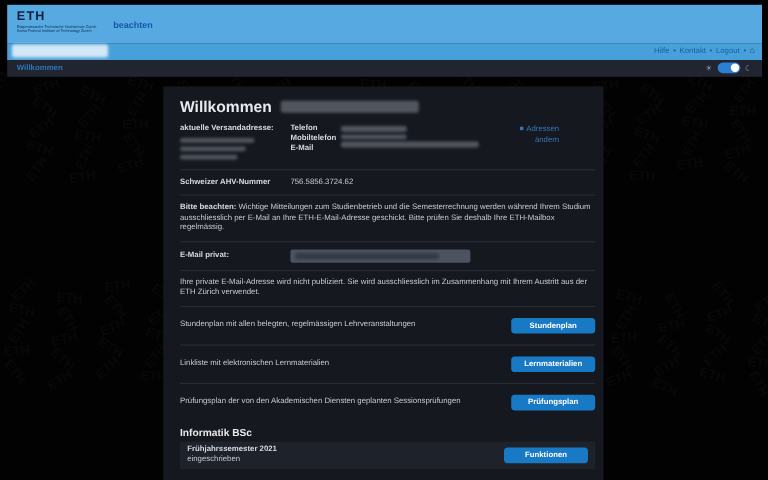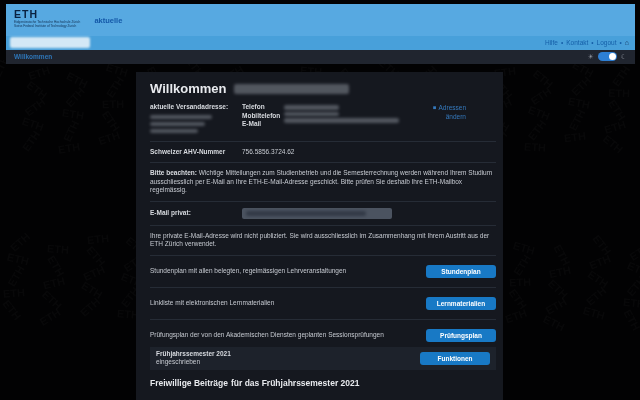--- a/index.html
+++ b/index.html
@@ -242,21 +242,21 @@
       <span style="left: 446px; top: 84px; transform: rotate(-33deg);">ETH</span>
       <span style="left: 543px; top: 257px; transform: rotate(26deg);">ETH</span>
     </div>
 
   <header class="topbar">
     <div class="logo">
       <div class="logo-eth">ETH</div>
       <div class="logo-l1">Eidgenössische Technische Hochschule Zürich</div>
       <div class="logo-l2">Swiss Federal Institute of Technology Zurich</div>
     </div>
-    <a class="app-title">aktuelle</a>
+    <a class="app-title">beachten</a>
   </header>
 
   <div class="subbar">
     <div class="subbar-redact"></div>
     <nav class="top-links">
       <a>Hilfe</a><span class="dot">•</span><a>Kontakt</a><span class="dot">•</span><a>Logout</a><span class="dot">•</span><span class="home-ic">⌂</span>
     </nav>
   </div>
 
   <div class="breadcrumb-bar">
@@ -335,20 +335,21 @@
     <div class="svc-row">
       <span>Linkliste mit elektronischen Lernmaterialien</span>
       <button class="btn">Lernmaterialien</button>
     </div>
     <hr class="divider">
     <div class="svc-row">
       <span>Prüfungsplan der von den Akademischen Diensten geplanten Sessionsprüfungen</span>
       <button class="btn">Prüfungsplan</button>
     </div>
 
+    <h2 class="sec-heading">Informatik BSc</h2>
     <div class="program-row">
       <div>
         <div class="sem">Frühjahrssemester 2021</div>
         <div>eingeschrieben</div>
       </div>
       <button class="btn">Funktionen</button>
     </div>
 
     <h2 class="sec-heading contrib-heading">
       <span>Freiwillige Beiträge</span>

